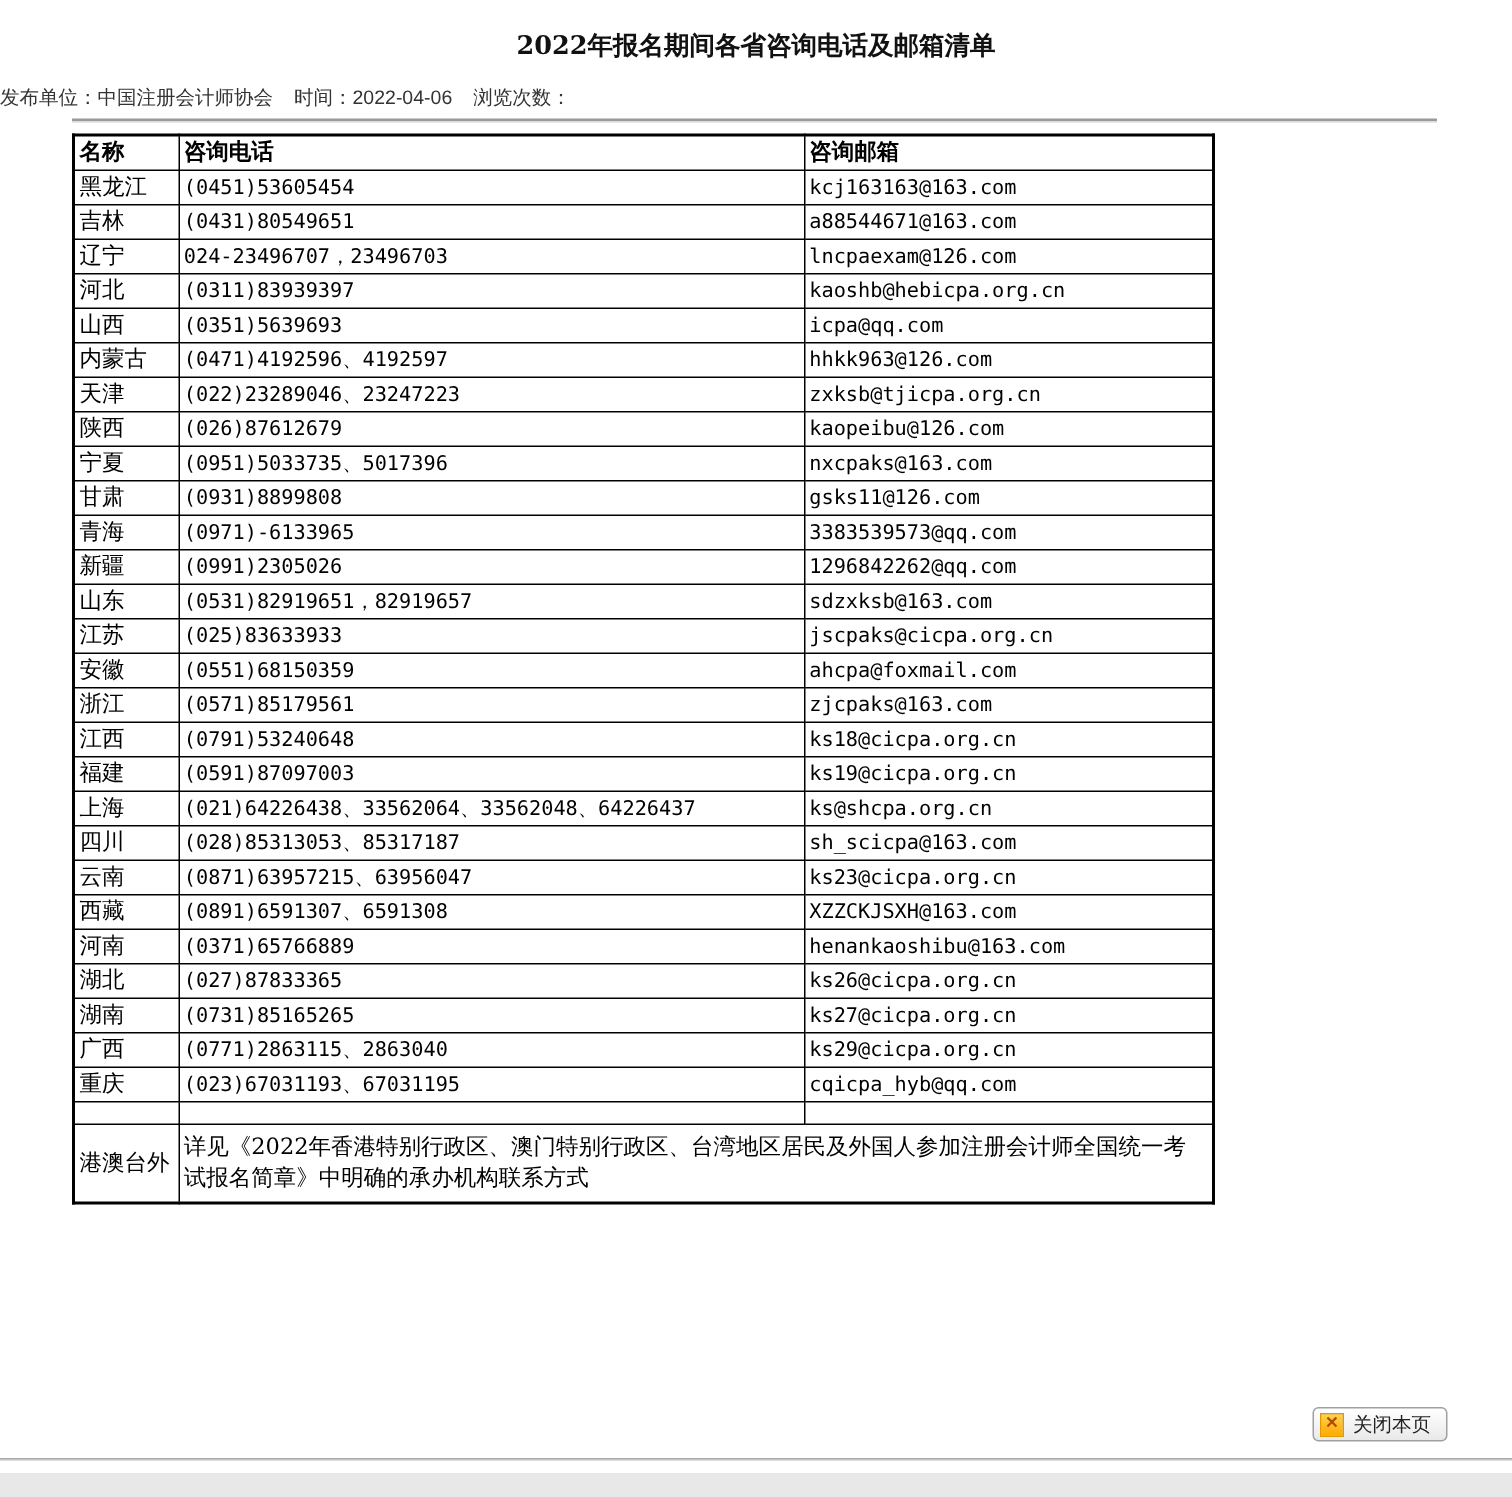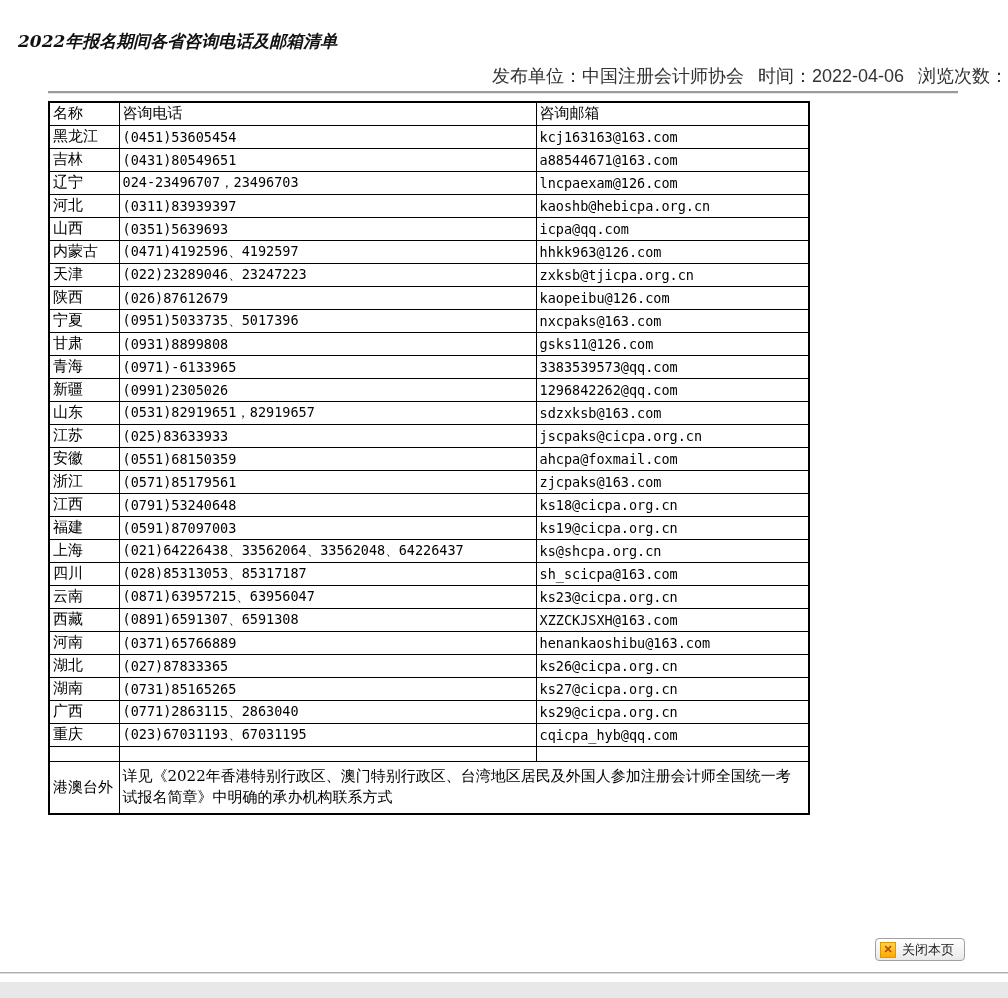--- a/index.html
+++ b/index.html
@@ -8,34 +8,34 @@
     width: 1008px; height: 998px;
     background: #ffffff;
     font-family: "Liberation Sans", sans-serif;
     color: #000;
     overflow: hidden;
     position: relative;
   }
   .content { position: absolute; inset: 0; }
 
   .page-title {
-    margin: 18px;
+    margin: 8px;
     padding-top: 13px;
+    text-align: center;
     font-family: "DejaVu Serif", "Liberation Serif", serif;
     font-size: 17px;
     font-weight: bold;
     line-height: 20px;
     color: #111;
-    font-style: italic;
   }
 
   .meta-line {
     margin-top: 16px;
-    text-align: right;
-    font-size: 18px;
+    text-align: left;
+    font-size: 13px;
     color: #333;
     line-height: 15px;
   }
   .meta-line .seg { display: inline-block; }
   .meta-line .gap { display: inline-block; width: 14px; }
 
   .header-divider {
     margin: 7px 0 0 48px;
     width: 910px;
     height: 3px;
@@ -59,21 +59,21 @@
     padding: 0 0 0 3px;
     height: 23px;
     vertical-align: middle;
     text-align: left;
     overflow: hidden;
     white-space: nowrap;
   }
   table.contact-table th {
     font-family: "DejaVu Serif", "Liberation Serif", serif;
     font-size: 15px;
-    font-weight: normal;
+    font-weight: bold;
   }
   td.cell-name {
     font-family: Liberation Serif, serif;
     font-size: 15px;
   }
   td.cell-phone, td.cell-email {
     font-family: "DejaVu Sans Mono", "Liberation Mono", monospace;
     font-size: 13.5px;
   }
   tr.empty-row td { height: 15px; }

